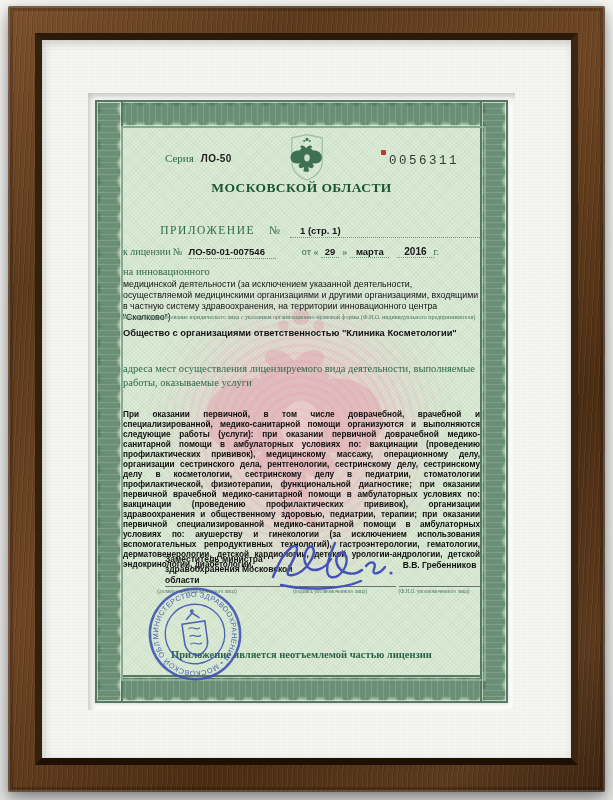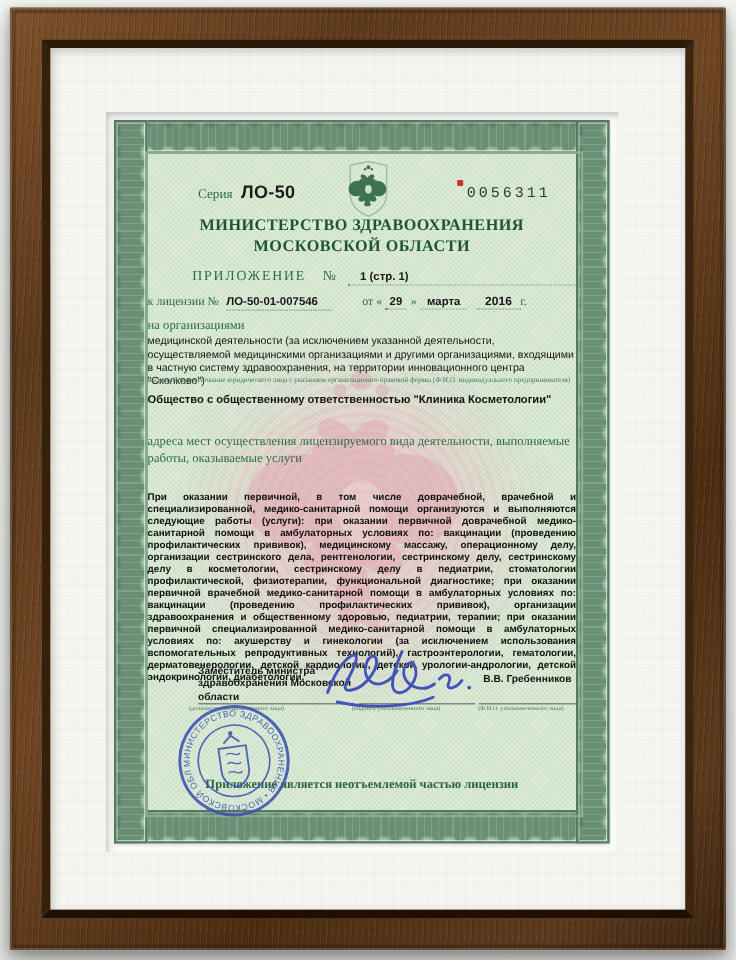--- a/index.html
+++ b/index.html
@@ -93,21 +93,21 @@
   .band-right{left:385px;}
   .band-inner-line{position:absolute;left:26px;top:26px;width:361px;height:551px;border:2px solid rgba(146,185,152,.8);pointer-events:none;}
 
   
   .serif{font-family:"Liberation Serif",serif;}
   .green{color:#2f6b48;}
   .abs{position:absolute;}
   .bold-val{font-weight:bold;color:#171717;font-family:"Liberation Sans",sans-serif;}
 
   .row-series{left:70px;top:52px;font-size:11px;}
-  .row-series .val{font-weight:bold;font-size:15px;color:#1c1c1c;margin-left:7px;letter-spacing:.3px;}
+  .row-series .val{font-weight:bold;font-size:10px;color:#1c1c1c;margin-left:7px;letter-spacing:.3px;}
   .emblem{left:192px;top:32px;width:40px;height:50px;}
   .serial{left:294px;top:54px;font-family:"Liberation Mono",monospace;font-weight:normal;font-size:12.5px;letter-spacing:2.5px;color:#2c3e31;}
   .serial-mark{position:absolute;left:-8px;top:-4px;width:5px;height:5px;background:#c2352b;border-radius:1px;}
 
   .title{left:28px;top:79px;width:357px;text-align:center;font-family:"Liberation Serif",serif;font-weight:bold;font-size:13.5px;line-height:17px;color:#1d5433;letter-spacing:.4px;}
 
   .annex-row{left:28px;top:124px;width:357px;display:flex;align-items:baseline;font-size:11.5px;justify-content:flex-end;}
   .annex-label{letter-spacing:1.5px;}
   .annex-no{margin-left:14px;}
   .annex-val{margin-left:10px;width:180px;border-bottom:1px dotted #6d967c;font-size:9.5px;padding:0 0 1px 10px;}
@@ -194,48 +194,47 @@
         <path d="M50 42 c-3-9-11-13-15-10 c-3 2-1 6 3 8 c-5-1-8 2-6 5 c1 2 5 3 9 2 c-15-7-30-1-32 12 c-2 13 11 21 25 16 c-7 5-6 13 2 13 l7-3 l-2 10 c3 3 11 3 14 0 l-2-10 l7 3 c8 0 9-8 2-13 c14 5 27-3 25-16 c-2-13-17-19-32-12 c4 1 8 0 9-2 c2-3-1-6-6-5 c4-2 6-6 3-8 c-4-3-12 1-15 10 z"></path>
       </g>
       <ellipse cx="50" cy="62" rx="7" ry="9" fill="#c9decb"></ellipse>
     </svg>
 
     <div class="abs serial">
       <span class="serial-mark"></span><span>0056311</span>
     </div>
 
     <div class="abs title">
-      <div>МИНИСТЕРСТВО ЗДРАВООХРАНЕНИЯ</div>
       <div>МОСКОВСКОЙ ОБЛАСТИ</div>
     </div>
 
     <div class="abs annex-row">
       <span class="serif green annex-label">ПРИЛОЖЕНИЕ</span>
       <span class="serif green annex-no">№</span>
       <span class="bold-val annex-val">1 (стр. 1)</span>
     </div>
 
     <div class="abs license-row">
       <span class="serif green lic-label">к лицензии №</span>
       <span class="bold-val lic-val">ЛО-50-01-007546</span>
       <span class="serif green date-prefix">от «</span>
       <span class="bold-val date-day">29</span>
       <span class="serif green date-close">»</span>
       <span class="bold-val date-month">марта</span>
       <span class="bold-val date-year">2016</span>
       <span class="serif green date-suffix">г.</span>
     </div>
 
-    <div class="abs serif green purpose">на организациями</div>
+    <div class="abs serif green purpose">на инновационного</div>
 
     <div class="abs activity">медицинской деятельности (за исключением указанной деятельности, осуществляемой медицинскими организациями и другими организациями, входящими в частную систему здравоохранения, на территории инновационного центра "Сколково")</div>
 
     <div class="abs serif issued-note">выданной (наименование юридического лица с указанием организационно-правовой формы (Ф.И.О. индивидуального предпринимателя)</div>
 
-    <div class="abs organization">Общество с общественному ответственностью "Клиника Косметологии"</div>
+    <div class="abs organization">Общество с организациями ответственностью "Клиника Косметологии"</div>
 
     <div class="abs serif green addresses-label">адреса мест осуществления лицензируемого вида деятельности, выполняемые работы, оказываемые услуги</div>
 
 
     <div class="abs services">При оказании первичной, в том числе доврачебной, врачебной и специализированной, медико-санитарной помощи организуются и выполняются следующие работы (услуги): при оказании первичной доврачебной медико-санитарной помощи в амбулаторных условиях по: вакцинации (проведению профилактических прививок), медицинскому массажу, операционному делу, организации сестринского дела, рентгенологии, сестринскому делу, сестринскому делу в косметологии, сестринскому делу в педиатрии, стоматологии профилактической, физиотерапии, функциональной диагностике; при оказании первичной врачебной медико-санитарной помощи в амбулаторных условиях по: вакцинации (проведению профилактических прививок), организации здравоохранения и общественному здоровью, педиатрии, терапии; при оказании первичной специализированной медико-санитарной помощи в амбулаторных условиях по: акушерству и гинекологии (за исключением использования вспомогательных репродуктивных технологий), гастроэнтерологии, гематологии, дерматовенерологии, детской кардиологии, детской урологии-андрологии, детской эндокринологии, диабетологии,</div>
 
     <div class="abs sig-block">
       <svg class="signature-svg" viewBox="0 0 140 58">
         <g stroke="#4353b8" fill="none" stroke-width="2.4" stroke-linecap="round">
           <path d="M10 42 C22 10 38 4 33 18 C29 30 18 42 30 40 C42 38 54 20 50 13 C46 7 37 22 44 31 C50 39 62 34 68 24"></path>

